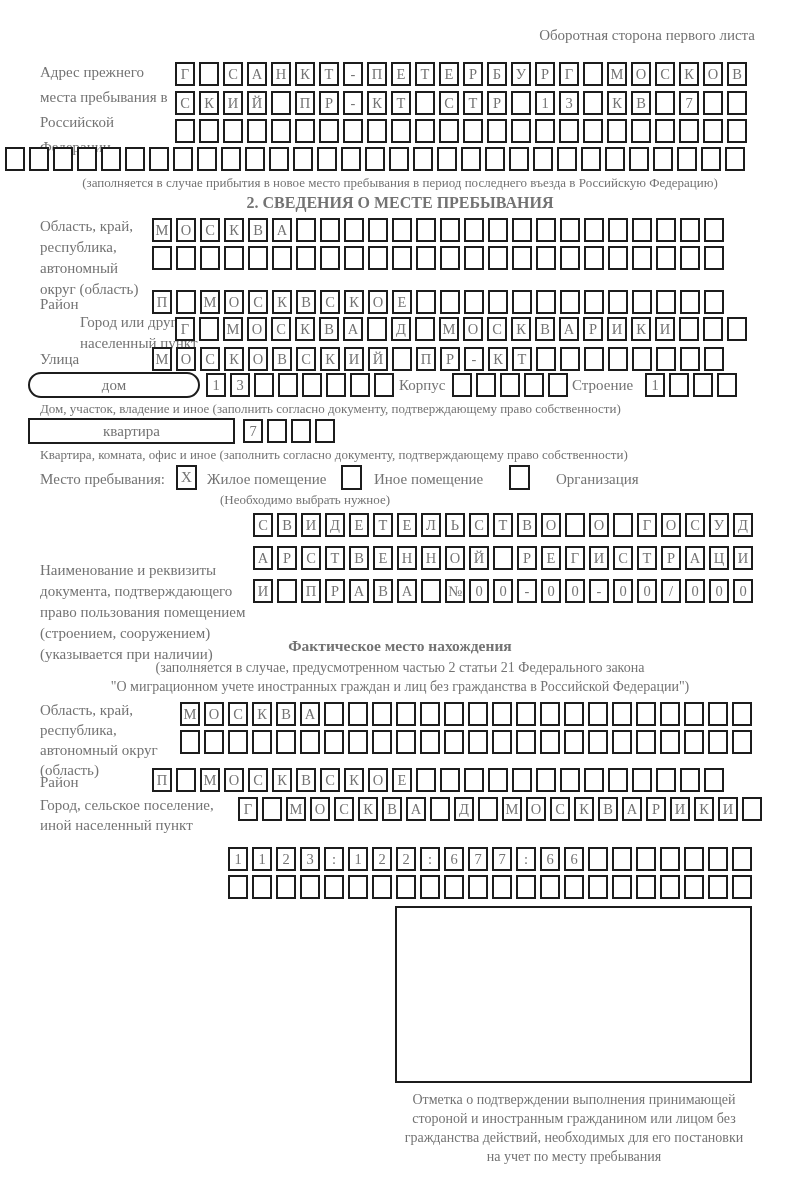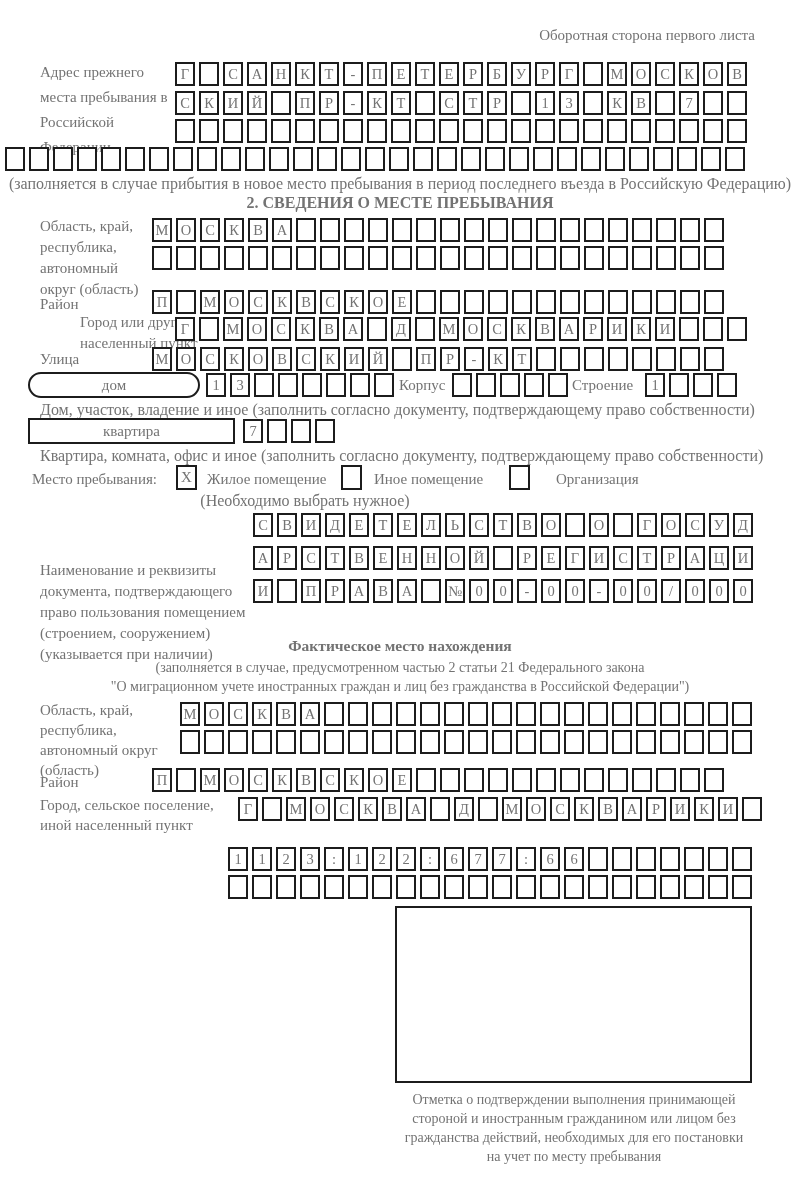--- a/index.html
+++ b/index.html
@@ -5,21 +5,21 @@
   html,body { margin:0; padding:0; background:#ffffff; }
   .page {
     position:relative; width:800px; height:1180px; background:#ffffff;
     font-family:"Liberation Serif", serif; color:#737373; overflow:hidden;
   }
   .abs { position:absolute; }
   .label { font-size:15px; line-height:21px; }
   .lh25 { line-height:25px; }
   .lh20 { line-height:20px; }
   .lh22 { line-height:22px; }
-  .small-note { font-size:16px; }
+  .small-note { font-size:13px; }
   .center { text-align:center; }
   .full { left:0; width:800px; }
   .title { font-weight:bold; font-size:16px; }
   .cells { display:flex; gap:4px; }
   .cell {
     box-sizing:border-box; flex:0 0 20px; width:20px; height:24px;
     border:2px solid #1c1c1c; display:flex; align-items:center; justify-content:center;
     font-size:14.5px; line-height:1; background:#fff;
   }
   .widebox {
@@ -323,21 +323,21 @@
 
   <div class="abs widebox" style="left:28px; top:418px; width:207px;">квартира</div>
   <div class="abs cells" style="left:243px; top:419px;">
       <span class="cell">7</span>
       <span class="cell"></span>
       <span class="cell"></span>
       <span class="cell"></span>
     </div>
   <div class="abs small-note" style="left:40px; top:447px;">Квартира, комната, офис и иное (заполнить согласно документу, подтверждающему право собственности)</div>
 
-  <div class="abs label" style="left:32px; top:469px;font-family:Liberation Serif, serif;">Место пребывания:</div>
+  <div class="abs label" style="left:40px; top:469px;font-family:Liberation Serif, serif;">Место пребывания:</div>
   <div class="abs checkbox" style="left:176px; top:465px;">X</div>
   <div class="abs label" style="left:207px; top:469px;">Жилое помещение</div>
   <div class="abs checkbox" style="left:341px; top:465px;"></div>
   <div class="abs label" style="left:374px; top:469px;">Иное помещение</div>
   <div class="abs checkbox" style="left:509px; top:465px;"></div>
   <div class="abs label" style="left:556px; top:469px;">Организация</div>
   <div class="abs small-note center" style="left:150px; top:492px; width:310px;">(Необходимо выбрать нужное)</div>
 
   <div class="abs label" style="left:40px; top:512px; width:210px;margin-top:48px;">Наименование и реквизиты документа, подтверждающего право пользования помещением (строением, сооружением) (указывается при наличии)</div>
   <div class="abs cells" style="left:253px; top:513px;">

